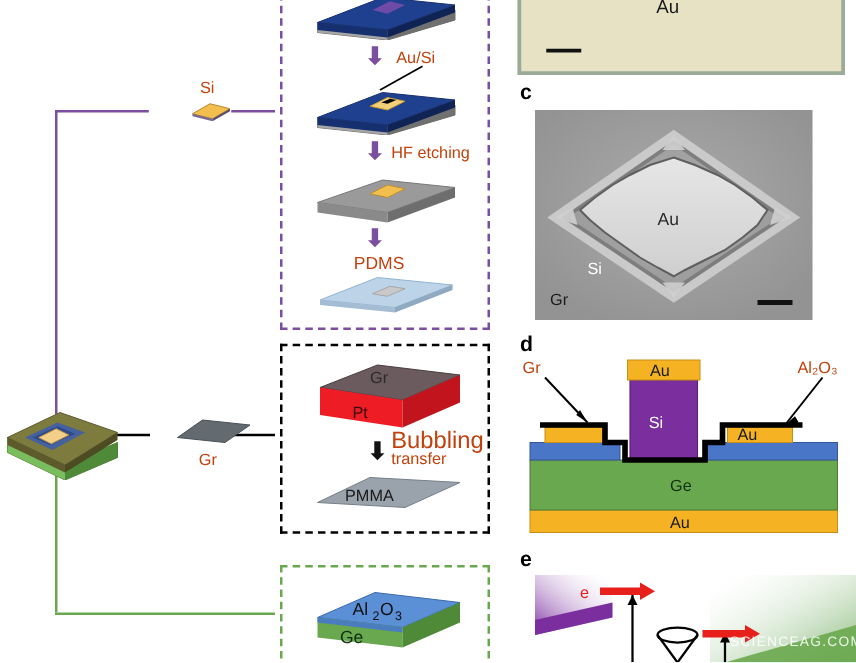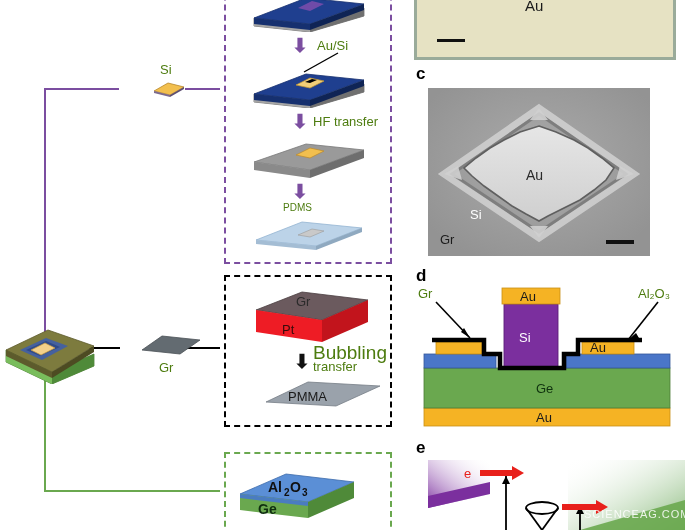--- a/index.html
+++ b/index.html
@@ -1,19 +1,19 @@
 <!DOCTYPE html>
 <html><head>
 <meta charset="utf-8">
 <style>
   html,body{margin:0;padding:0;background:#ffffff;}
   body{width:685px;height:530px;position:relative;overflow:hidden;
        font-family:"Liberation Sans", sans-serif;color:#000;}
   .abs{position:absolute;}
-  .lbl{font-size:13px;color:#4d7c0f;white-space:nowrap;}
+  .lbl{font-size:13px;color:#c2410c;white-space:nowrap;}
   .panel-letter{font-size:17px;font-weight:bold;color:#000;}
 
   
   .line-h{position:absolute;height:2px;}
   .line-v{position:absolute;width:2px;}
   .purple{background:#7b4ea0;}
   .black{background:#000000;}
   .green{background:#6aa84f;}
 
   
@@ -114,33 +114,33 @@
       <polygon points="60,38 114,22 114,30 60,46" fill="#707070"></polygon>
       <polygon points="4,32 56,12 114,18 60,38" fill="#1f3f8f" stroke="#16306f" stroke-width="0.8"></polygon>
       <polygon points="4,32 60,38 60,44 4,38" fill="#16306f"></polygon>
       <polygon points="60,38 114,18 114,24 60,44" fill="#0f2455"></polygon>
       <polygon points="46,23 60,16 74,19 60,26" fill="#f2cf78" stroke="#c79a2e" stroke-width="0.7"></polygon>
       <polygon points="55,20 62,17 67,18 60,21" fill="#000"></polygon>
     </svg>
   </div>
 
   <div class="darrow" style="left:292px;top:112px;color:#7b4ea0;">⬇</div>
-  <div class="lbl abs" style="left:313px;top:114px;">HF transfer</div>
+  <div class="lbl abs" style="left:313px;top:114px;">HF etching</div>
 
   <div class="abs" style="left:250px;top:136px;width:118px;height:44px;">
     <svg width="118" height="44" viewBox="0 0 118 44">
       <polygon points="4,26 56,8 114,14 60,34" fill="#9a9a9a" stroke="#787878" stroke-width="0.8"></polygon>
       <polygon points="4,26 60,34 60,42 4,34" fill="#8a8a8a"></polygon>
       <polygon points="60,34 114,14 114,22 60,42" fill="#6e6e6e"></polygon>
       <polygon points="46,19 60,12 74,15 60,22" fill="#f2bf4e" stroke="#bb8a2a" stroke-width="0.7"></polygon>
     </svg>
   </div>
 
   <div class="darrow" style="left:292px;top:182px;color:#7b4ea0;">⬇</div>
-  <div class="lbl abs" style="left:283px;top:202px;font-size:10px;">PDMS</div>
+  <div class="lbl abs" style="left:283px;top:202px;font-size:14px;">PDMS</div>
   <div class="abs" style="left:252px;top:218px;width:114px;height:34px;">
     <svg width="114" height="34" viewBox="0 0 114 34">
       <polygon points="4,22 50,4 110,10 64,28" fill="#bcd3e8" stroke="#93b4d2" stroke-width="0.8"></polygon>
       <polygon points="4,22 64,28 64,32 4,26" fill="#a4bdd4"></polygon>
       <polygon points="64,28 110,10 110,14 64,32" fill="#8fa9c0"></polygon>
       <polygon points="46,17 60,11 72,13 58,19" fill="#c9c9c9" stroke="#9a9a9a" stroke-width="0.6"></polygon>
     </svg>
   </div>
 
   <div class="dashbox dash-black" style="left:224px;top:275px;width:164px;height:148px;"></div>
@@ -152,30 +152,30 @@
       <polygon points="70,32 116,12 116,34 70,54" fill="#c2141c"></polygon>
       <text x="44" y="18" font-family="Liberation Sans, sans-serif" font-size="13" fill="#2b2b2b">Gr</text>
       <text x="30" y="46" font-family="Liberation Sans, sans-serif" font-size="13" fill="#3a0b0b">Pt</text>
     </svg>
   </div>
 
   <div class="darrow" style="left:294px;top:352px;color:#111;">⬇</div>
   <div class="lbl abs" style="left:313px;top:342px;font-size:19px;">Bubbling</div>
   <div class="lbl abs" style="left:313px;top:359px;font-size:13px;">transfer</div>
 
-  <div class="abs" style="left:264px;top:378px;width:118px;height:30px;text-align:center;">
+  <div class="abs" style="left:252px;top:378px;width:118px;height:30px;text-align:center;">
     <svg width="118" height="30" viewBox="0 0 118 30">
       <polygon points="2,24 44,4 116,8 72,28" fill="#9aa2ab" stroke="#767e87" stroke-width="0.8"></polygon>
       <text x="24" y="23" font-family="Liberation Sans, sans-serif" font-size="13" fill="#1a1a1a">PMMA</text>
     </svg>
   </div>
 
   <div class="dashbox dash-green" style="left:224px;top:452px;width:164px;height:110px;"></div>
 
-  <div class="abs" style="left:236px;top:468px;width:122px;height:62px;font-weight:bold;">
+  <div class="abs" style="left:250px;top:468px;width:122px;height:62px;">
     <svg width="122" height="62" viewBox="0 0 122 62">
       <polygon points="4,26 50,6 118,14 72,34" fill="#5b8fd6" stroke="#3c6bab" stroke-width="0.8"></polygon>
       <polygon points="4,26 72,34 72,50 4,42" fill="#6aa84f"></polygon>
       <polygon points="72,34 118,14 118,30 72,50" fill="#4f8a39"></polygon>
       <polygon points="4,26 72,34 72,38 4,30" fill="#4a7cc0"></polygon>
       <text x="32" y="24" font-family="Liberation Sans, sans-serif" font-size="14" fill="#101010">Al</text>
       <text x="48" y="28" font-family="Liberation Sans, sans-serif" font-size="10" fill="#101010">2</text>
       <text x="54" y="24" font-family="Liberation Sans, sans-serif" font-size="14" fill="#101010">O</text>
       <text x="66" y="28" font-family="Liberation Sans, sans-serif" font-size="10" fill="#101010">3</text>
       <text x="22" y="46" font-family="Liberation Sans, sans-serif" font-size="14" fill="#0f2e0f">Ge</text>

